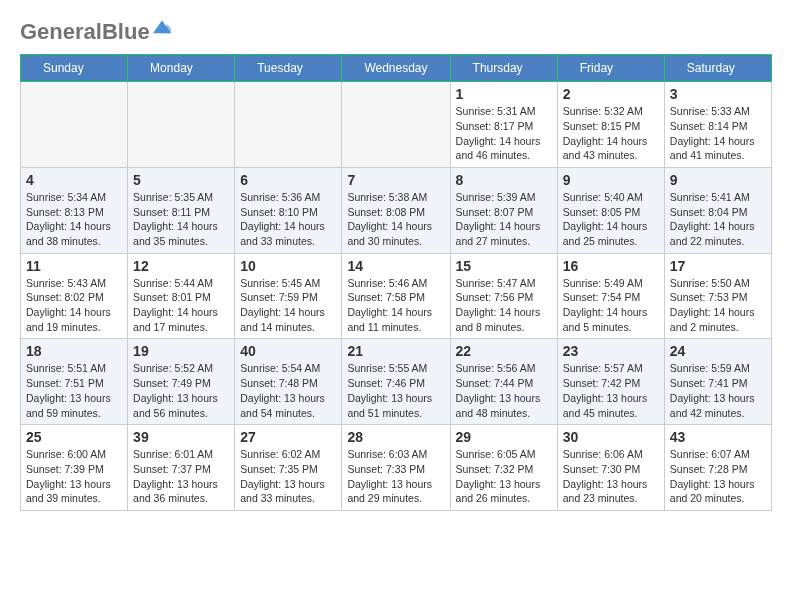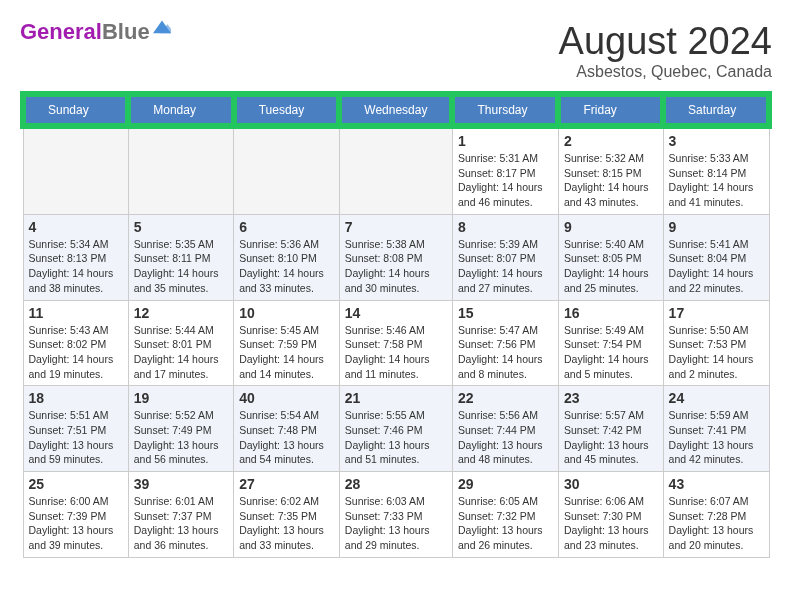--- a/index.html
+++ b/index.html
@@ -52,21 +52,21 @@
       border-collapse: collapse;
       font-size: 11px;
     }
     th {
       background-color: #4a7fc1;
       color: #fff;
       text-align: left;
       padding: 6px 22px;
       font-size: 12px;
       font-weight: normal;
-      border: 6px solid #22c55e;
+      border: 1px solid #22c55e;
     }
     td {
       border: 1px solid #ccc;
       vertical-align: top;
       padding: 4px 5px;
       height: 80px;
       width: calc(100% / 7);
       background: #fff;
     }
     td.empty {
@@ -91,32 +91,28 @@
     }
   </style>
 </head>
 <body>
 
 <div class="header">
   <div class="logo">
     <div>
       <div style="display:flex;align-items:center;">
         <span class="logo-text">
-          <span style="color:#a21caf">General</span><span style="color:#737373">Blue</span>
+          <span style="color:#737373">General</span><span style="color:#737373">Blue</span>
         </span>
         <svg class="logo-icon" viewBox="0 0 20 20" style="margin-left:3px;margin-top:-12px;">
           <polygon points="0,18 10,4 20,18" fill="#4a90d9"></polygon>
           <polygon points="8,18 16,8 24,18" fill="#4a90d9" opacity="0.6"></polygon>
         </svg>
       </div>
     </div>
-  </div>
-  <div class="title-area">
-    <div class="month-title">August 2024</div>
-    <div class="subtitle">Asbestos, Quebec, Canada</div>
   </div>
 </div>
 
 <table>
   <thead>
     <tr>
     <th>Sunday</th>
         <th>Monday</th>
         <th>Tuesday</th>
         <th>Wednesday</th>

